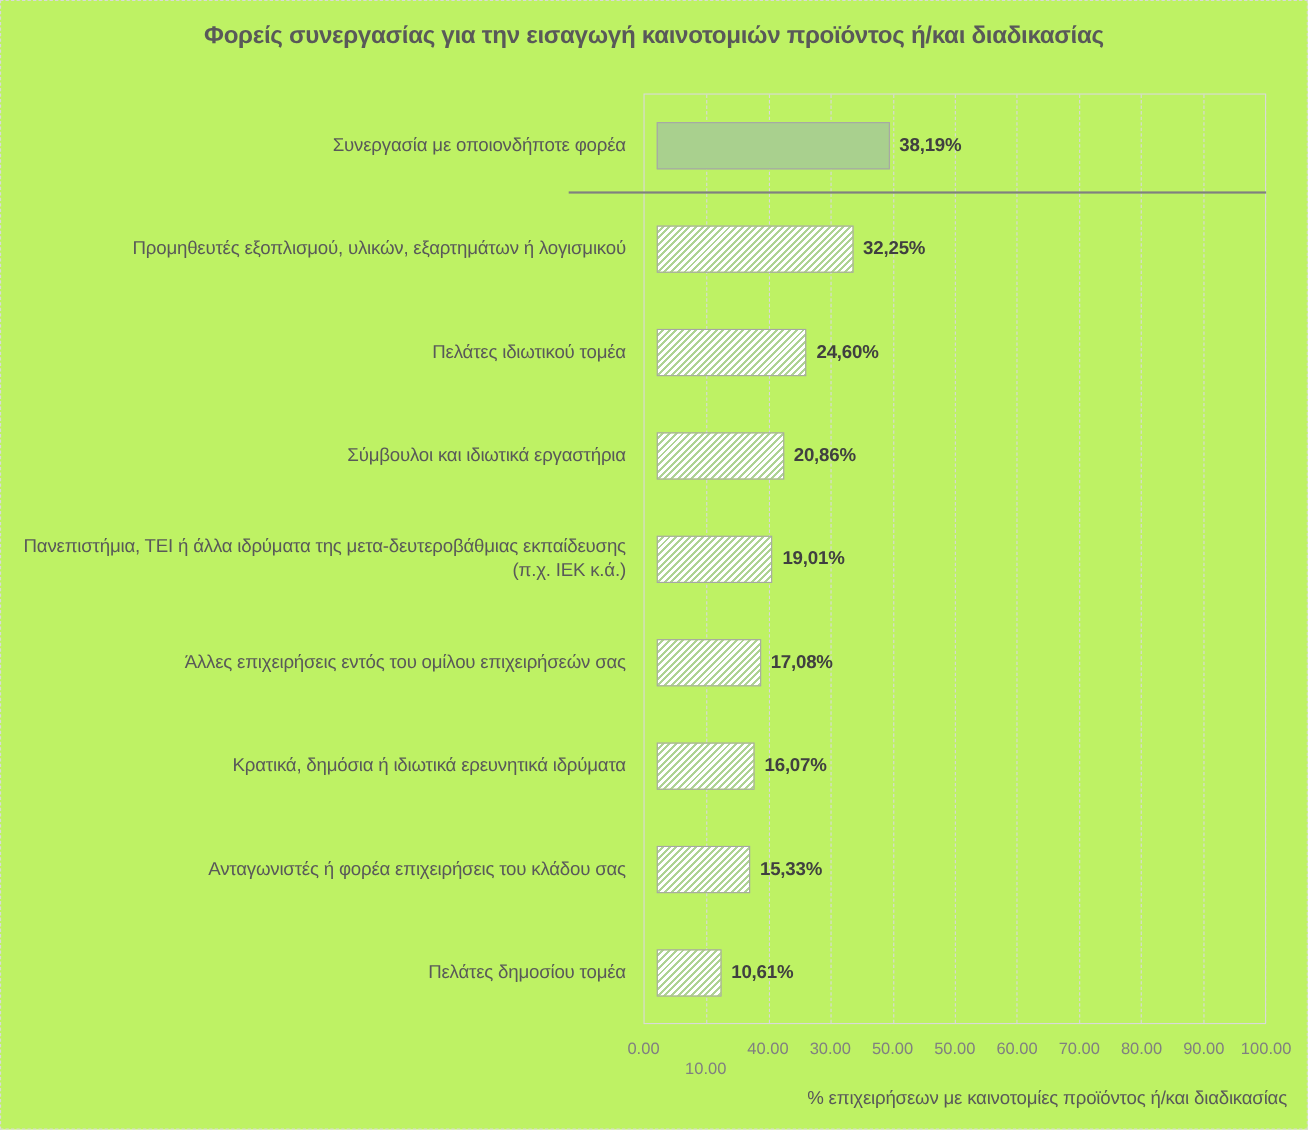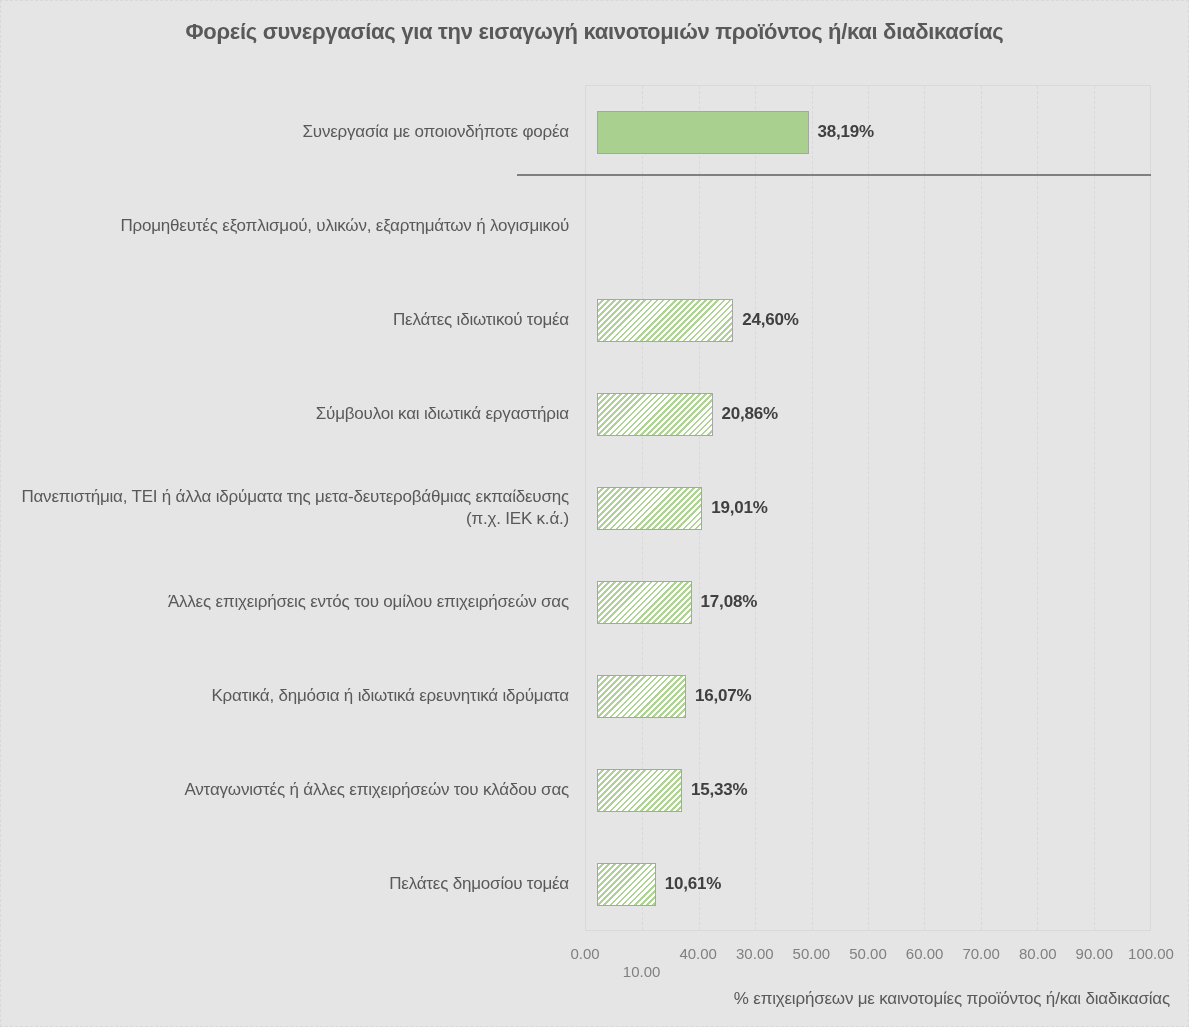--- a/index.html
+++ b/index.html
@@ -2,21 +2,21 @@
 <html><head>
 <meta charset="utf-8">
 <style>
   * { box-sizing: border-box; margin: 0; padding: 0; }
   html,body { background:#ffffff; }
   body { width:1189px; height:1027px; position:relative; font-family:"Liberation Sans", sans-serif; }
 
   .canvas {
     position:absolute; inset:0;
     border:1px dashed #d9d9d9;
-    background:#e5e5e5;
+    background:#bef264;
     overflow:hidden;
   }
 
   .chart-title {
     position:absolute; top:18px; left:0; width:100%;
     text-align:center;
     font-size:22px; font-weight:bold; color:#595959;
     letter-spacing:-0.3px;
   }
 
@@ -100,20 +100,24 @@
   <div class="rows">
       <div class="bar-row">
         <div class="cat-cell">Συνεργασία με οποιονδήποτε φορέα</div>
         <div class="bar-cell">
           <div class="bar solid" style="width: 38.19%;"></div>
           <span class="value-label">38,19%</span>
         </div>
       </div>
       <div class="bar-row">
         <div class="cat-cell">Προμηθευτές εξοπλισμού, υλικών, εξαρτημάτων ή λογισμικού</div>
+        <div class="bar-cell">
+          <div class="bar hatch" style="width: 32.25%;"></div>
+          <span class="value-label">32,25%</span>
+        </div>
       </div>
       <div class="bar-row">
         <div class="cat-cell">Πελάτες ιδιωτικού τομέα</div>
         <div class="bar-cell">
           <div class="bar hatch" style="width: 24.6%;"></div>
           <span class="value-label">24,60%</span>
         </div>
       </div>
       <div class="bar-row">
         <div class="cat-cell">Σύμβουλοι και ιδιωτικά εργαστήρια</div>
@@ -137,21 +141,21 @@
         </div>
       </div>
       <div class="bar-row">
         <div class="cat-cell">Κρατικά, δημόσια ή ιδιωτικά ερευνητικά ιδρύματα</div>
         <div class="bar-cell">
           <div class="bar hatch" style="width: 16.07%;"></div>
           <span class="value-label">16,07%</span>
         </div>
       </div>
       <div class="bar-row">
-        <div class="cat-cell">Ανταγωνιστές ή άλλες επιχειρήσεών του κλάδου σας</div>
+        <div class="cat-cell">Ανταγωνιστές ή φορέα επιχειρήσεις του κλάδου σας</div>
         <div class="bar-cell">
           <div class="bar hatch" style="width: 15.33%;"></div>
           <span class="value-label">15,33%</span>
         </div>
       </div>
       <div class="bar-row">
         <div class="cat-cell">Πελάτες δημοσίου τομέα</div>
         <div class="bar-cell">
           <div class="bar hatch" style="width: 10.61%;"></div>
           <span class="value-label">10,61%</span>

